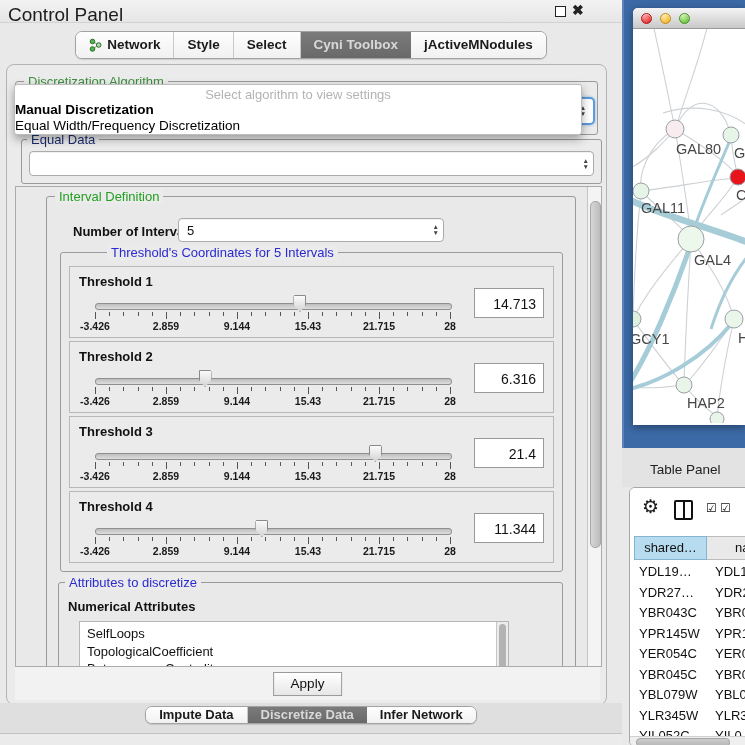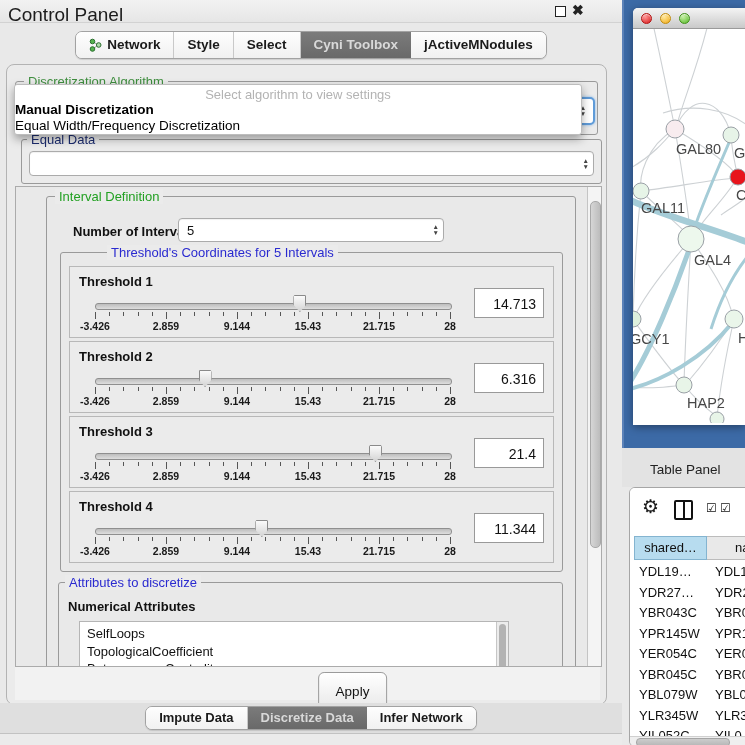--- a/index.html
+++ b/index.html
@@ -13,21 +13,21 @@
   .close-ic{position:absolute;left:572px;top:2px;font-size:14px;font-weight:bold;color:#222;}
   
   .tabrow{position:absolute;left:0;width:622px;display:flex;justify-content:center;}
   .tabgroup{display:inline-flex;border:1px solid #a2a2a2;border-radius:7px;overflow:hidden;background:#fbfbfb;
             box-shadow:0 1px 1px rgba(0,0,0,.12);}
   .tab{display:flex;align-items:center;gap:5px;padding:0 13px;font-size:13.5px;font-weight:600;color:#1a1a1a;
        background:linear-gradient(#fefefe,#f1f1f1);height:26px;line-height:26px;cursor:default;}
   .tab + .tab{border-left:1px solid #c9c9c9;}
   .tab.sel{background:linear-gradient(#7b7b7b,#696969);color:#d9d9d9;}
   .tab.sel + .tab{border-left:none;}
-  .tabrow.bottom .tab{height:22px;line-height:22px;font-size:13px;justify-content:flex-end;}
+  .tabrow.bottom .tab{height:16px;line-height:22px;font-size:13px;justify-content:flex-end;}
   
   .card{position:absolute;left:6px;top:64px;width:599px;height:639px;background:#ebebeb;
         border:1px solid #b3b3b3;border-radius:8px;}
   .group{position:absolute;border:1px solid #9a9a9a;border-radius:3px;}
   .group>.gtitle{position:absolute;top:-8px;left:8px;background:#ebebeb;padding:0 4px;font-size:13px;white-space:nowrap;}
   .gtitle.green{color:#22a022;}
   .gtitle.blue{color:#2a2ad0;}
   .gtitle.navy{color:#1c2c6e;}
   .gtitle.algo{color:#3e8e3e;}
   
@@ -67,22 +67,22 @@
   .thr-value{position:absolute;right:9px;top:21px;width:70px;height:30px;line-height:30px;background:#fff;
              border:1px solid #999;font-size:14px;text-align:right;padding-right:7px;box-sizing:border-box;}
   
   .attrlist{position:absolute;left:20px;top:38px;width:428px;height:56px;background:#fff;border:1px solid #b5b5b5;}
   .attr-item{font-size:13px;line-height:17.5px;padding-left:7px;white-space:nowrap;}
   .attr-item:first-child{padding-top:3px;}
   .attr-vsb{position:absolute;right:0;top:0;width:11px;height:100%;background:#ececec;border-left:1px solid #c6c6c6;}
   .attr-vsb i{position:absolute;left:2px;top:2px;width:7px;height:48px;background:#b3b3b3;border-radius:4px;}
   
   .applystrip{position:absolute;left:8px;top:602px;width:585px;height:33px;background:#f2f2f2;}
-  .applybtn{position:absolute;left:50%;transform:translateX(-50%);top:5px;height:22px;line-height:22px;padding:8px 17px;
-            background:linear-gradient(#ffffff,#e7e7e7);border:1px solid #9b9b9b;border-radius:6px;font-size:13.5px;margin-left:45px;}
+  .applybtn{position:absolute;left:50%;transform:translateX(-50%);top:5px;height:22px;line-height:22px;padding:0 17px;
+            background:linear-gradient(#ffffff,#e7e7e7);border:1px solid #9b9b9b;border-radius:0;font-size:13.5px;}
   .bottomstrip{position:absolute;left:0;top:703px;width:622px;height:30px;background:#dfdfdf;}
   .divline{position:absolute;left:0;top:733px;width:622px;height:1px;background:#c2c2c2;}
   .belowline{position:absolute;left:0;top:734px;width:622px;height:11px;background:#ebebeb;}
   
   .blueframe{position:absolute;left:622px;top:0;width:123px;height:448px;background:#3c6aa6;
              border-left:2px solid #5c82b8;}
   .macwin{position:absolute;left:633px;top:8px;width:112px;height:417px;background:#fff;border-radius:5px 0 0 0;
           overflow:hidden;box-shadow:0 2px 8px rgba(0,0,0,.4);}
   .mactitle{height:20px;background:linear-gradient(#f4f4f4,#c9c9c9);border-bottom:1px solid #9a9a9a;position:relative;}
   .tl{position:absolute;top:4.5px;width:11px;height:11px;border-radius:50%;box-shadow:inset 0 1px 1px rgba(255,255,255,.7);}

